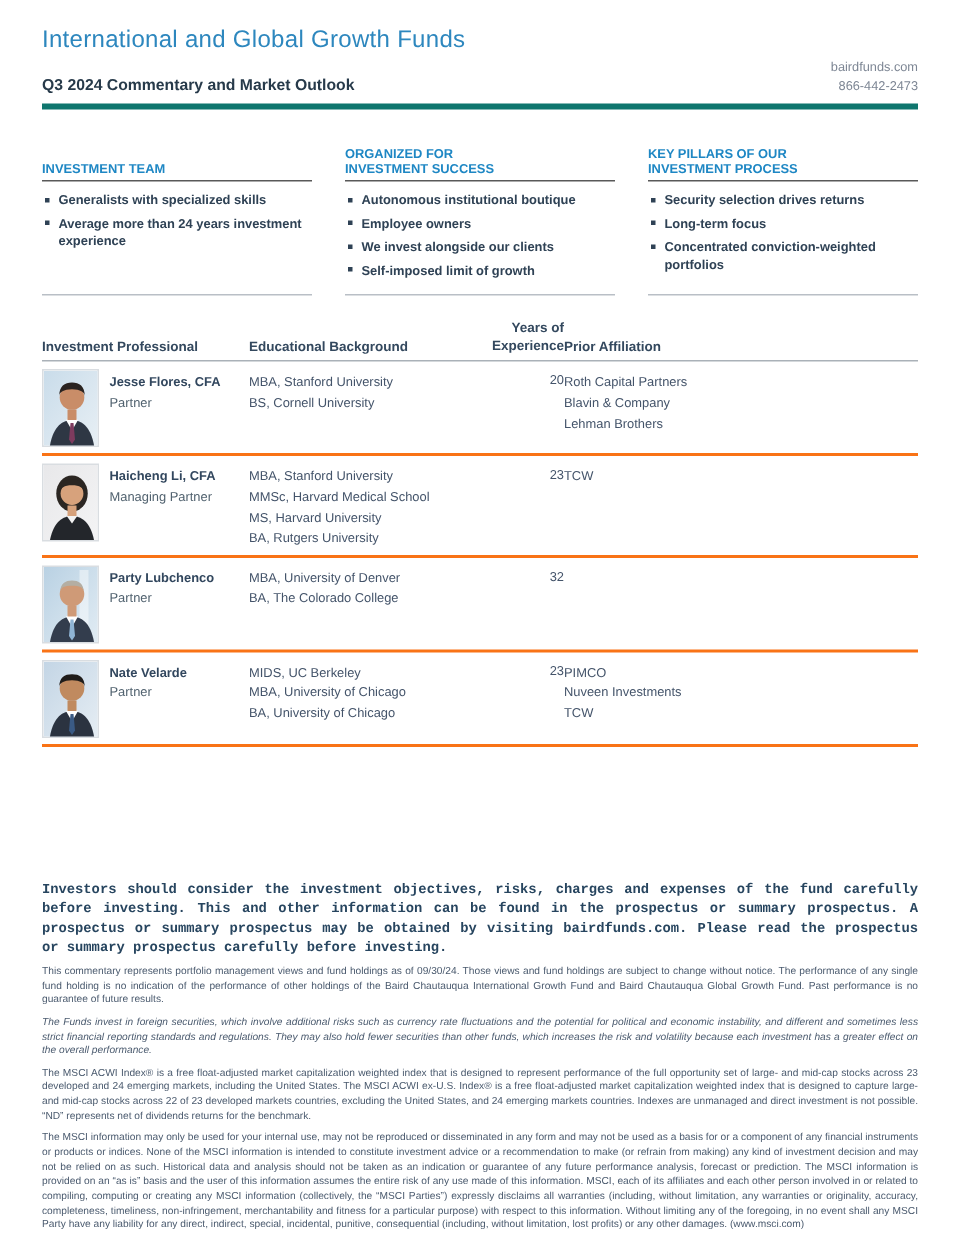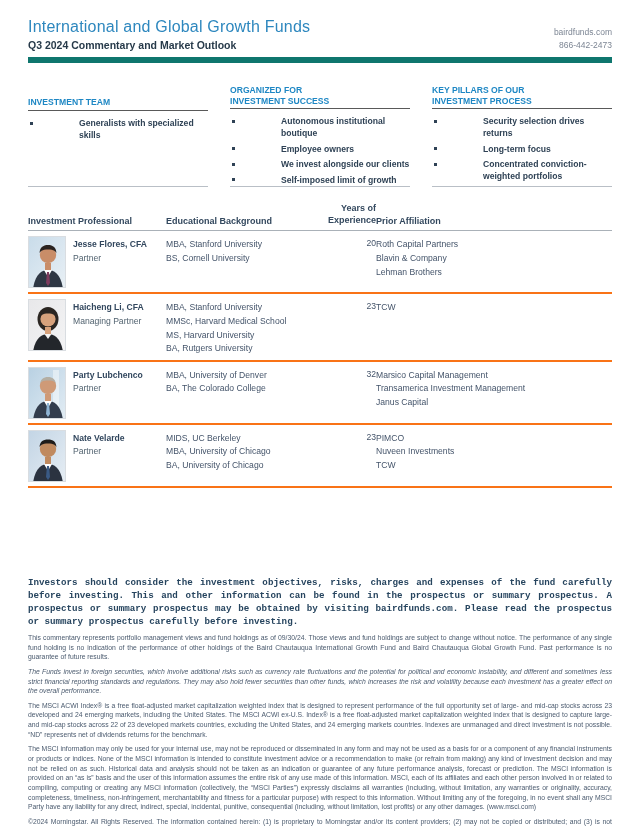--- a/index.html
+++ b/index.html
@@ -2,36 +2,36 @@
 <html><head>
 <meta charset="utf-8">
 <style>
   * { margin:0; padding:0; box-sizing:border-box; }
   html,body { width:640px; height:828px; background:#ffffff; overflow:hidden; }
   body { font-family:"Liberation Sans", sans-serif; color:#35495e; }
   .page { width:640px; height:828px; padding:18px 28px 10px 28px; position:relative; }
 
   
   .hdr { display:flex; justify-content:space-between; align-items:flex-end;
-         border-bottom:6px solid #0f766e; padding-bottom:6px; }
+         border-bottom:4px solid #0f766e; padding-bottom:6px; }
   .hdr-title { font-size:16px; color:#2d87be; letter-spacing:.2px; }
-  .hdr-sub { font-size:10.5px; font-weight:bold; color:#273a4a; margin-top:3px; }
+  .hdr-sub { font-size:10.5px; font-weight:bold; color:#273a4a; margin-top:15px; }
   .hdr-right { text-align:right; font-size:8.5px; color:#7d8694; line-height:1.45; }
 
   
   .pillars { display:flex; gap:22px; margin-top:22px; }
   .pillar { flex:1; display:flex; flex-direction:column; height:102px;
             border-bottom:1px solid #b9bfc6; }
   .pillar-head { height:26px; display:flex; align-items:flex-end;
                  border-bottom:1px solid #595959; padding-bottom:2px;
                  font-size:8.6px; font-weight:bold; color:#1e87c4;
                  white-space:pre-line; line-height:1.25; }
   .pillar-list { list-style:none; margin-top:7px; }
   .pillar-list li { display:flex; font-size:8.6px; font-weight:600; color:#2f4255;
-                    line-height:1.35; margin-bottom:4px;gap:40px; }
+                    line-height:1.35; margin-bottom:4px; }
   .sq { width:3px; height:3px; background:#2f4255; margin:3.5px 6px 0 2px; flex:0 0 3px; }
 
   
   .team { margin-top:16px; }
   .t-headrow { display:flex; align-items:flex-end; padding-bottom:4px;
                border-bottom:1px solid #aab1b8; font-size:9px; font-weight:bold; color:#33485e; }
   .t-row { display:flex; align-items:flex-start; padding:5px 0 4px 0;
            border-bottom:2px solid #f97316; }
   .c-prof  { width:138px; flex:0 0 138px; display:flex; }
   .c-edu   { width:150px; flex:0 0 150px; }
@@ -77,20 +77,24 @@
   </header>
 
   <section class="pillars">
     <div class="pillar">
       <div class="pillar-head">INVESTMENT TEAM</div>
       <ul class="pillar-list">
         <li>
             <span class="sq"></span>
             <span>Generalists with specialized skills</span>
           </li>
+        <li>
+            <span class="sq"></span>
+            <span>Average more than 24 years investment experience</span>
+          </li>
       </ul>
     </div>
     <div class="pillar">
       <div class="pillar-head">ORGANIZED FOR
 INVESTMENT SUCCESS</div>
       <ul class="pillar-list">
         <li>
             <span class="sq"></span>
             <span>Autonomous institutional boutique</span>
           </li>
@@ -232,25 +236,20 @@
         <div class="namecell">
           <div class="p-name">Party Lubchenco</div>
           <div class="p-title">Partner</div>
         </div>
       </div>
       <div class="c-edu cell-lines">
         <div>MBA, University of Denver</div>
         <div>BA, The Colorado College</div>
       </div>
       <div class="c-years yearsval">32</div>
-      <div class="c-affil cell-lines">
-        <div>Marsico Capital Management</div>
-        <div>Transamerica Investment Management</div>
-        <div>Janus Capital</div>
-      </div>
     </div>
 
     <div class="t-row">
       <div class="c-prof">
         <div class="photo av4">
           <svg width="38" height="52" viewBox="0 0 38 52" xmlns="http://www.w3.org/2000/svg">
             <defs>
                 <linearGradient id="g4" x1="0" y1="0" x2="1" y2="1">
               <stop offset="0" style="stop-color:var(--bg1)"></stop>
                   <stop offset="1" style="stop-color:var(--bg2)"></stop>

